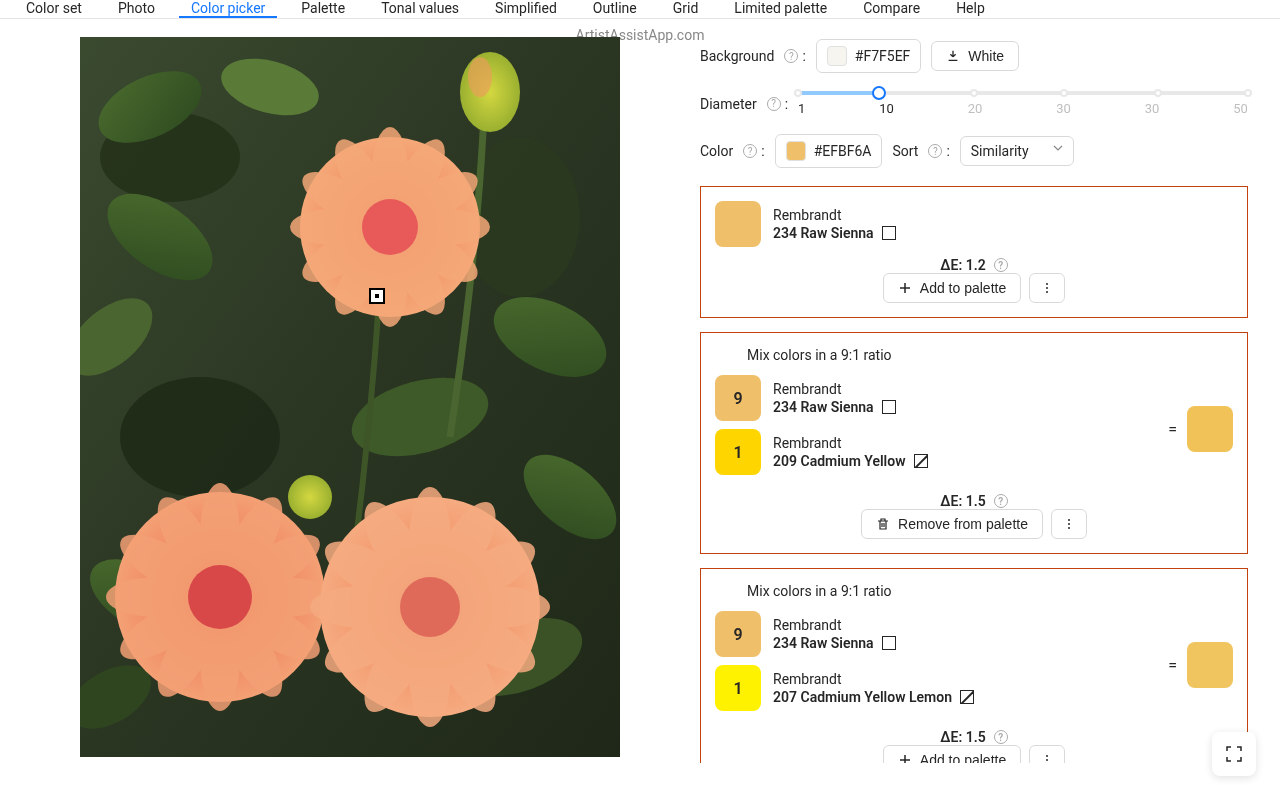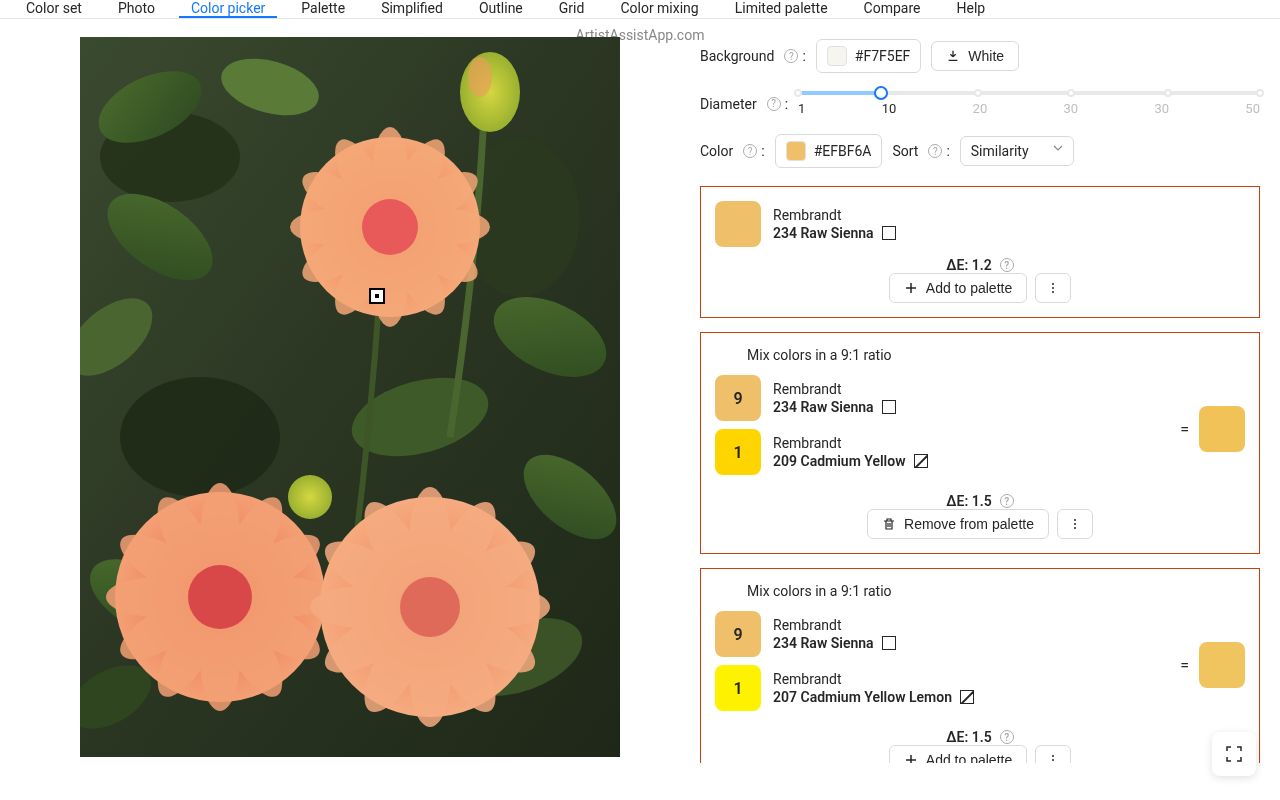--- a/index.html
+++ b/index.html
@@ -11,21 +11,21 @@
     
     .content { display: flex; position: relative; }
     .watermark { position: absolute; top: 8px; left: 0; right: 0; text-align: center; color: #888; font-size: 14px; pointer-events: none; }
     
     .image-area { width: 700px; display: flex; justify-content: center; padding: 18px 0 0 0; }
     .photo-container { position: relative; width: 540px; height: 720px; }
     .photo-svg { width: 100%; height: 100%; display: block; }
     .picker-marker { position: absolute; width: 16px; height: 16px; border: 2px solid #000; background: #fff; display: flex; align-items: center; justify-content: center; }
     .picker-marker::after { content: ""; width: 4px; height: 4px; background: #000; }
     
-    .side-panel { flex: 1; padding: 20px 20px 20px 0; overflow-y: auto; max-height: 744px; }
+    .side-panel { flex: 1; padding: 20px 32px 20px 0; overflow-y: auto; max-height: 744px; }
     
     .ctrl-row { display: flex; align-items: center; gap: 10px; margin-bottom: 18px; flex-wrap: wrap; }
     .ctrl-label { color: #262626; }
     .help-icon { width: 14px; height: 14px; border: 1px solid #aaa; border-radius: 50%; font-size: 10px; color: #aaa; display: inline-flex; align-items: center; justify-content: center; }
     .colon { margin-left: -6px; }
     
     .color-chip-input { display: flex; align-items: center; gap: 8px; border: 1px solid #d9d9d9; border-radius: 6px; padding: 6px 10px; }
     .swatch-sm { width: 20px; height: 20px; border-radius: 4px; border: 1px solid #e0e0e0; }
     
     .btn { display: inline-flex; align-items: center; gap: 8px; border: 1px solid #d9d9d9; background: #fff; border-radius: 6px; padding: 6px 14px; cursor: pointer; font-size: 14px; color: #262626; }
@@ -67,24 +67,24 @@
     .fullscreen-fab { position: fixed; right: 24px; bottom: 24px; width: 44px; height: 44px; border-radius: 8px; background: #fff; box-shadow: 0 2px 8px rgba(0,0,0,0.12); display: flex; align-items: center; justify-content: center; cursor: pointer; }
   </style>
 </head>
 <body>
 
 <div class="nav-tabs" id="nav-tabs">
     <div class="nav-tab">Color set</div>
     <div class="nav-tab">Photo</div>
     <div class="nav-tab active">Color picker</div>
     <div class="nav-tab">Palette</div>
+    <div class="nav-tab">Tonal values</div>
     <div class="nav-tab">Simplified</div>
     <div class="nav-tab">Outline</div>
     <div class="nav-tab">Grid</div>
-    <div class="nav-tab">Color mixing</div>
     <div class="nav-tab">Limited palette</div>
     <div class="nav-tab">Compare</div>
     <div class="nav-tab">Help</div>
   </div>
 
 <div class="content">
   <div class="watermark">ArtistAssistApp.com</div>
 
   <div class="image-area">
     <div class="photo-container">

